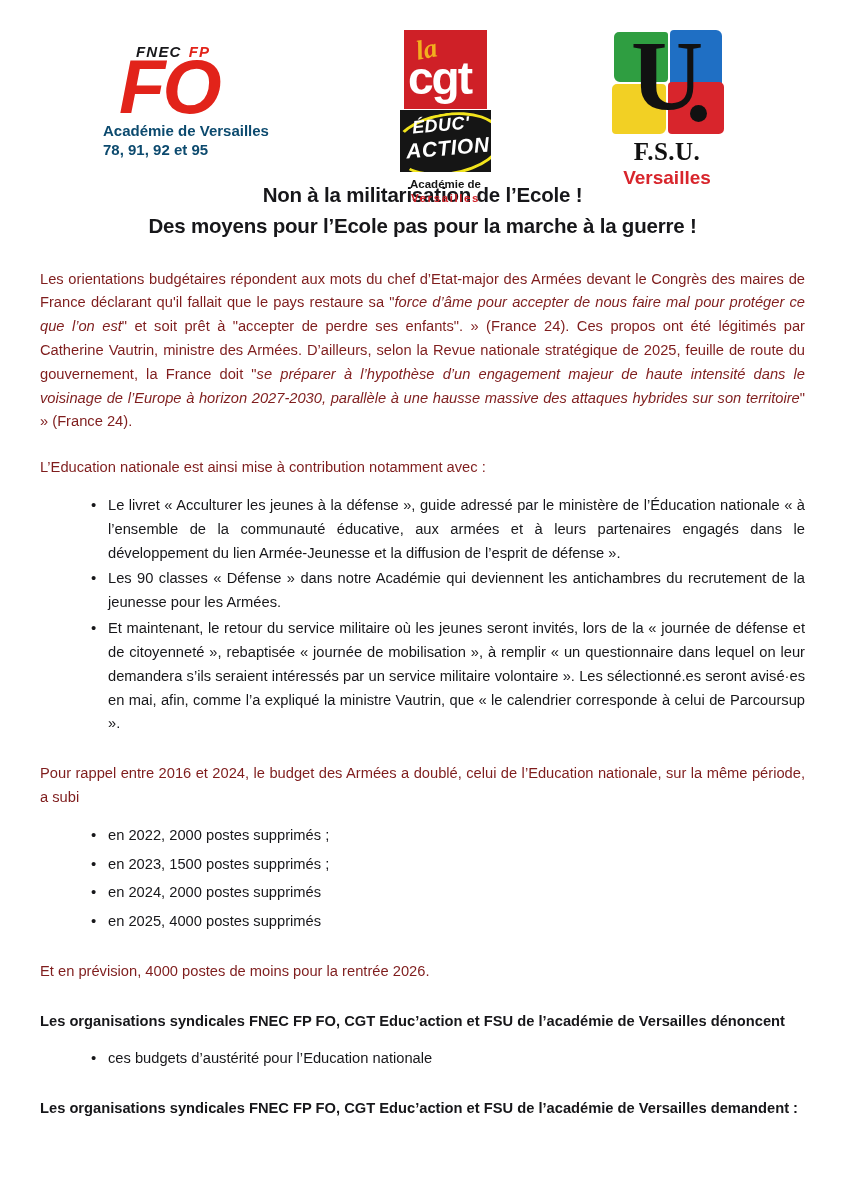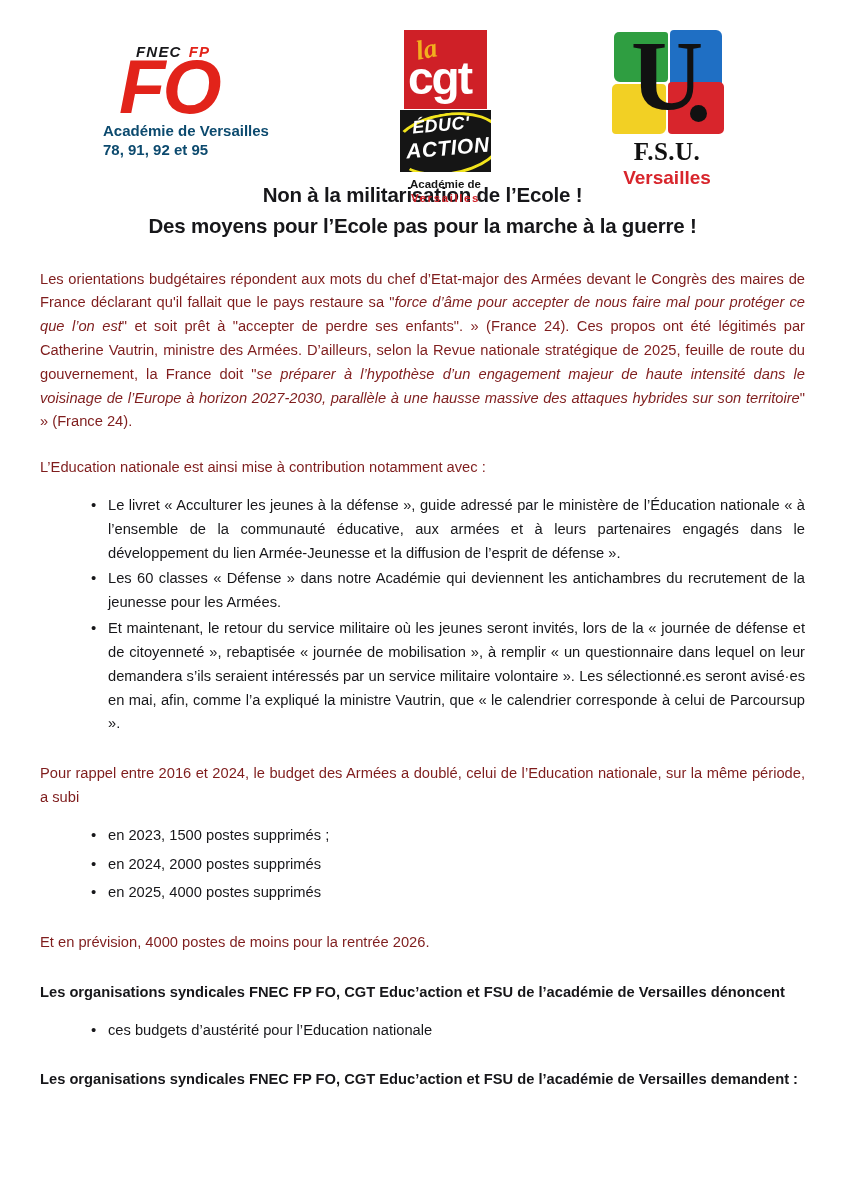--- a/index.html
+++ b/index.html
@@ -254,27 +254,28 @@
   </div>
 
   <div class="body">
 
     <p class="para"><span>Les orientations budgétaires répondent aux mots du chef d’Etat-major des Armées devant le Congrès des maires de France déclarant qu'il fallait que le pays restaure sa "</span><em class="q">force d’âme pour accepter de nous faire mal pour protéger ce que l’on est</em><span>" et soit prêt à "accepter de perdre ses enfants". » (France 24). Ces propos ont été légitimés par Catherine Vautrin, ministre des Armées. D’ailleurs, selon la Revue nationale stratégique de 2025, feuille de route du gouvernement, la France doit "</span><em class="q">se préparer à l’hypothèse d’un engagement majeur de haute intensité dans le voisinage de l’Europe à horizon 2027-2030, parallèle à une hausse massive des attaques hybrides sur son territoire</em><span>" » (France 24).</span></p>
 
     <p class="para tight">L’Education nationale est ainsi mise à contribution notamment avec :</p>
 
     <ul class="bullets">
       <li>Le livret « Acculturer les jeunes à la défense », guide adressé par le ministère de l’Éducation nationale « à l’ensemble de la communauté éducative, aux armées et à leurs partenaires engagés dans le développement du lien Armée-Jeunesse et la diffusion de l’esprit de défense ».</li>
-      <li>Les 60 classes « Défense » dans notre Académie qui deviennent les antichambres du recrutement de la jeunesse pour les Armées.</li>
+      <li>Les 90 classes « Défense » dans notre Académie qui deviennent les antichambres du recrutement de la jeunesse pour les Armées.</li>
       <li>Et maintenant, le retour du service militaire où les jeunes seront invités, lors de la « journée de défense et de citoyenneté », rebaptisée « journée de mobilisation », à remplir « un questionnaire dans lequel on leur demandera s’ils seraient intéressés par un service militaire volontaire ». Les sélectionné.es seront avisé·es en mai, afin, comme l’a expliqué la ministre Vautrin, que « le calendrier corresponde à celui de Parcoursup ».</li>
     </ul>
 
     <p class="para">Pour rappel entre 2016 et 2024, le budget des Armées a doublé, celui de l’Education nationale, sur la même période, a subi</p>
 
     <ul class="bullets compact">
+      <li>en 2022, 2000 postes supprimés ;</li>
       <li>en 2023, 1500 postes supprimés ;</li>
       <li>en 2024, 2000 postes supprimés</li>
       <li>en 2025, 4000 postes supprimés</li>
     </ul>
 
     <p class="para">Et en prévision, 4000 postes de moins pour la rentrée 2026.</p>
 
     <p class="strong">Les organisations syndicales FNEC FP FO, CGT Educ’action et FSU de l’académie de Versailles dénoncent</p>
 
     <ul class="bullets short">

